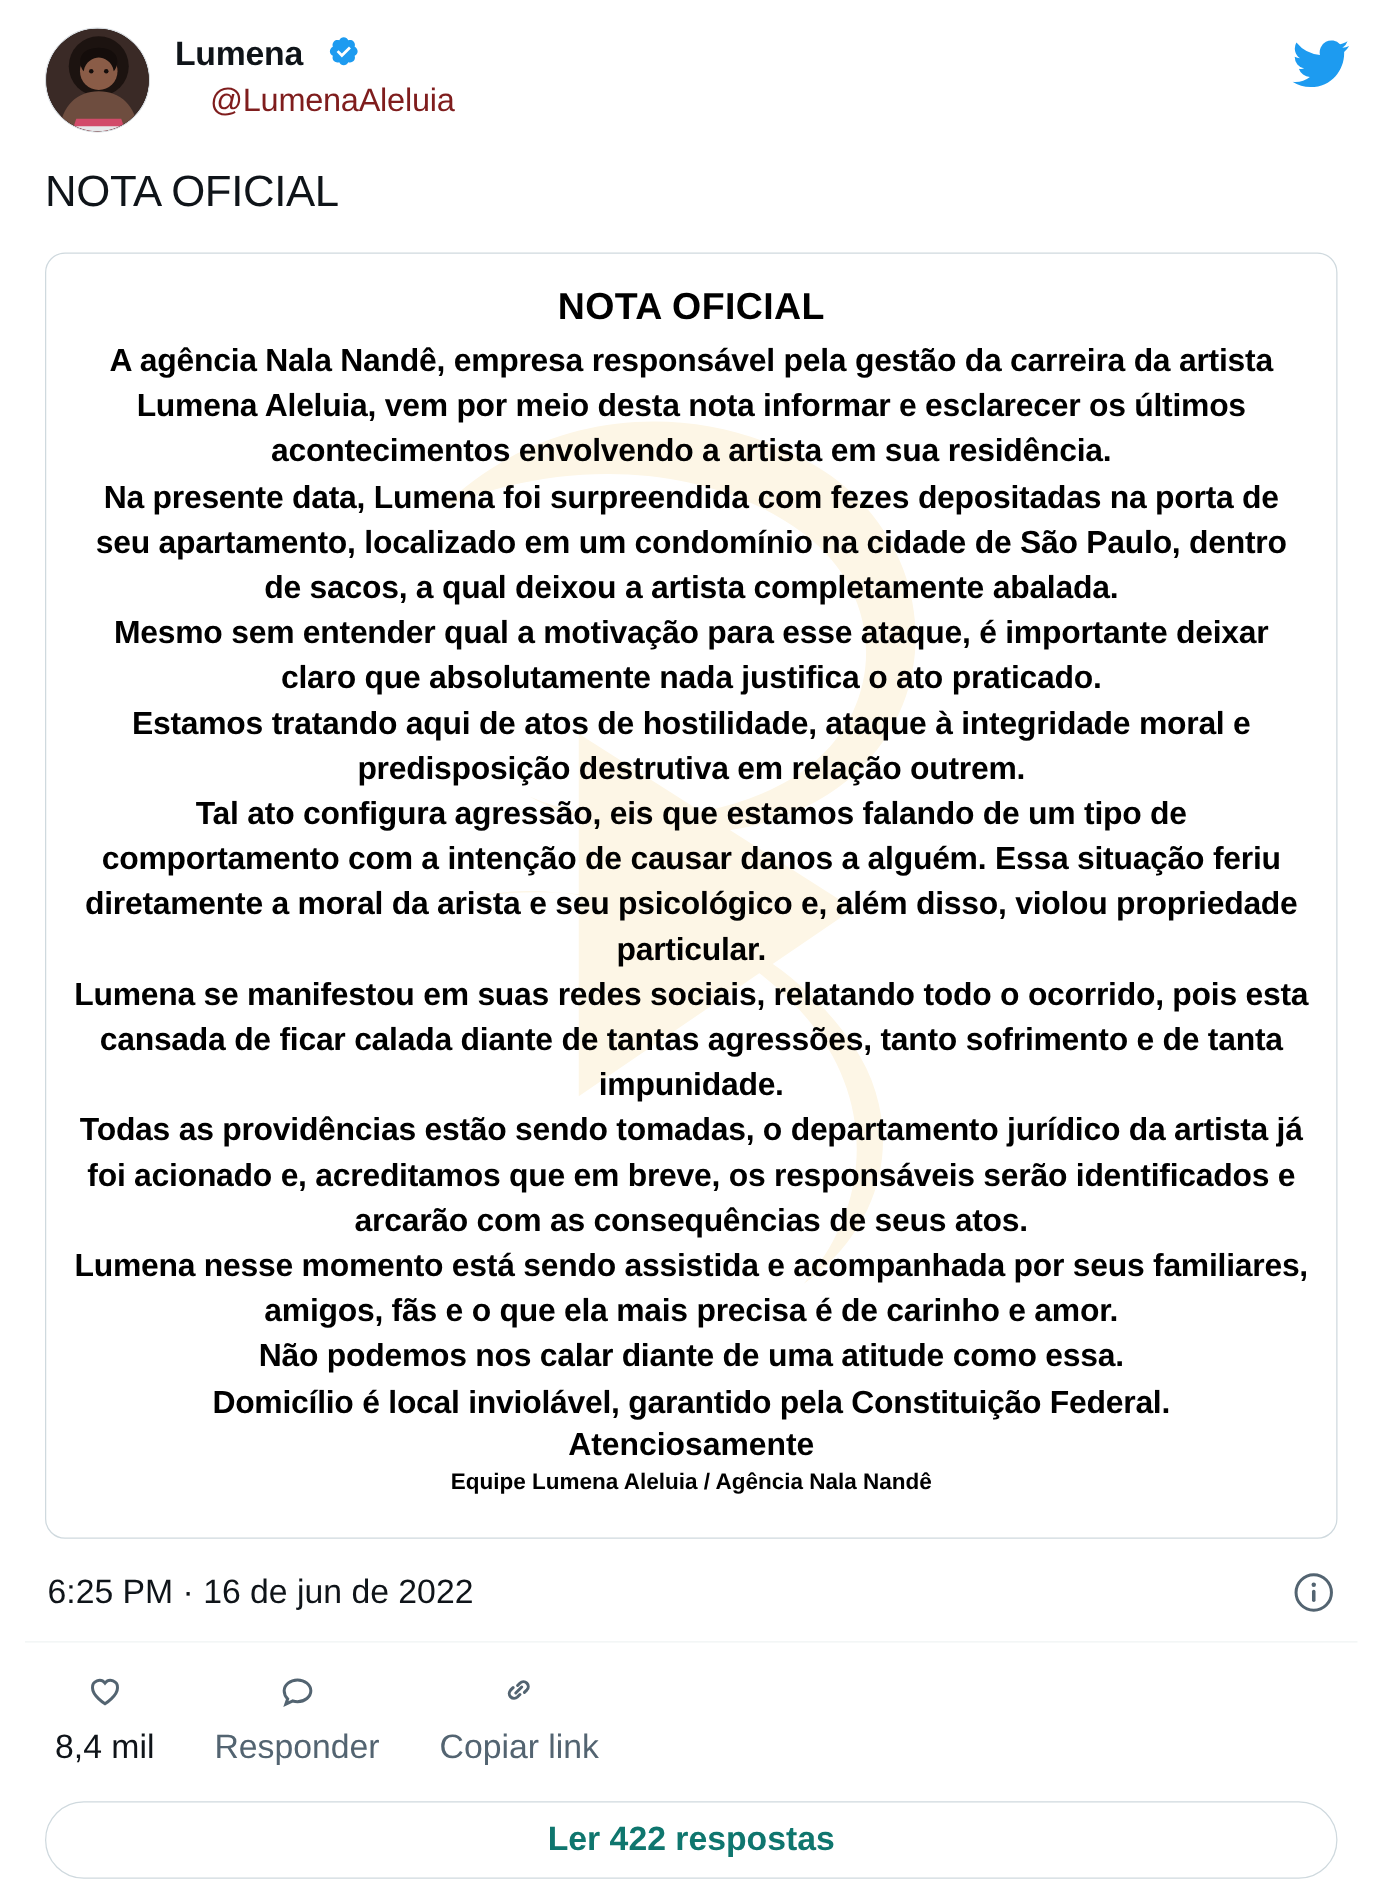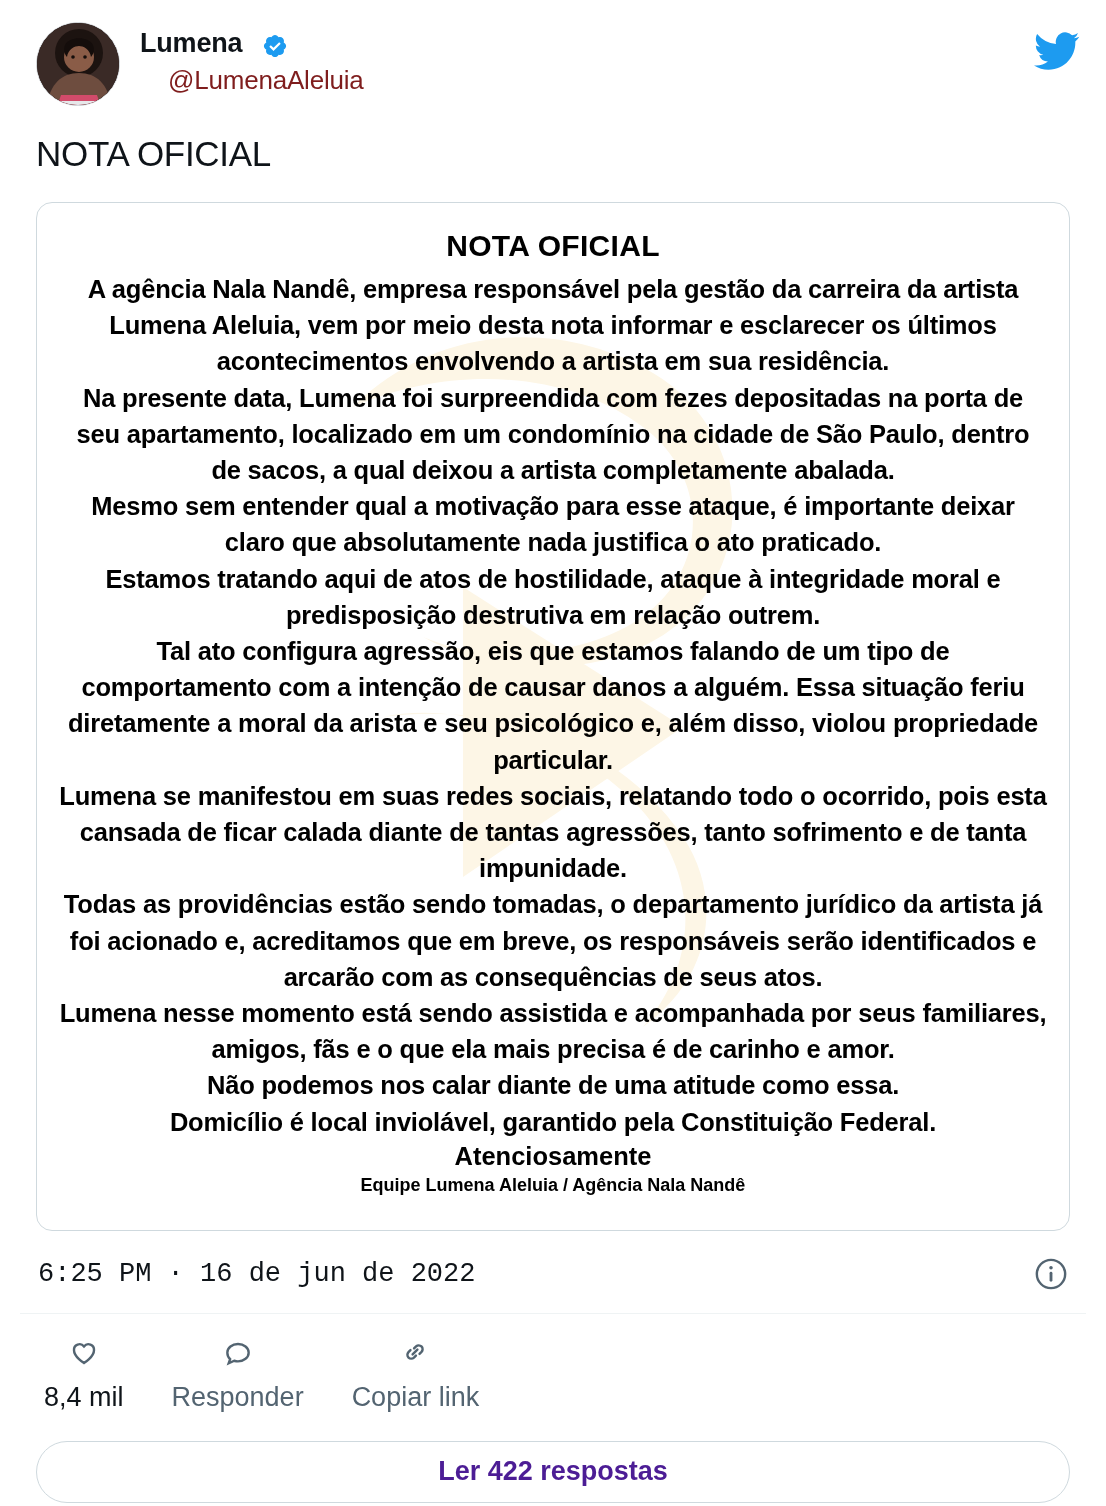--- a/index.html
+++ b/index.html
@@ -32,21 +32,21 @@
     position: relative;
     border: 1px solid #d8dde1;
   }
   .avatar svg { display: block; }
   .author-block {
     margin-left: 20px;
     padding-top: 6px;
   }
   .author-line {
     display: flex;
-    align-items: flex-end;
+    align-items: flex-start;
     gap: 20px;
   }
   .author-name {
     font-size: 27px;
     font-weight: bold;
     color: #0f1419;
     letter-spacing: -0.2px;
   }
   .verified {
     width: 26px; height: 26px;
@@ -128,21 +128,20 @@
     display: flex;
     align-items: center;
     justify-content: space-between;
     padding: 26px 18px 22px 18px;
     border-bottom: 1px solid #eff3f4;
     margin: 0 0px;
   }
   .meta-time {
     font-size: 27px;
     color: #0f1419;
-    font-family: Liberation Mono, monospace;
   }
   .info-icon {
     width: 34px; height: 34px;
     flex: 0 0 34px;
   }
 
   
   .actions {
     display: flex;
     align-items: center;
@@ -164,21 +163,21 @@
 
   
   .reply-btn {
     margin: 10px 16px 0 16px;
     border: 1px solid #cfd9de;
     border-radius: 999px;
     height: 62px;
     display: flex;
     align-items: center;
     justify-content: center;
-    color: #4c1d95;
+    color: #0f766e;
     font-size: 27px;
     font-weight: bold;
     cursor: pointer;
     background: #fff;
   }
 </style>
 </head>
 <body>
 
 <div class="page">

